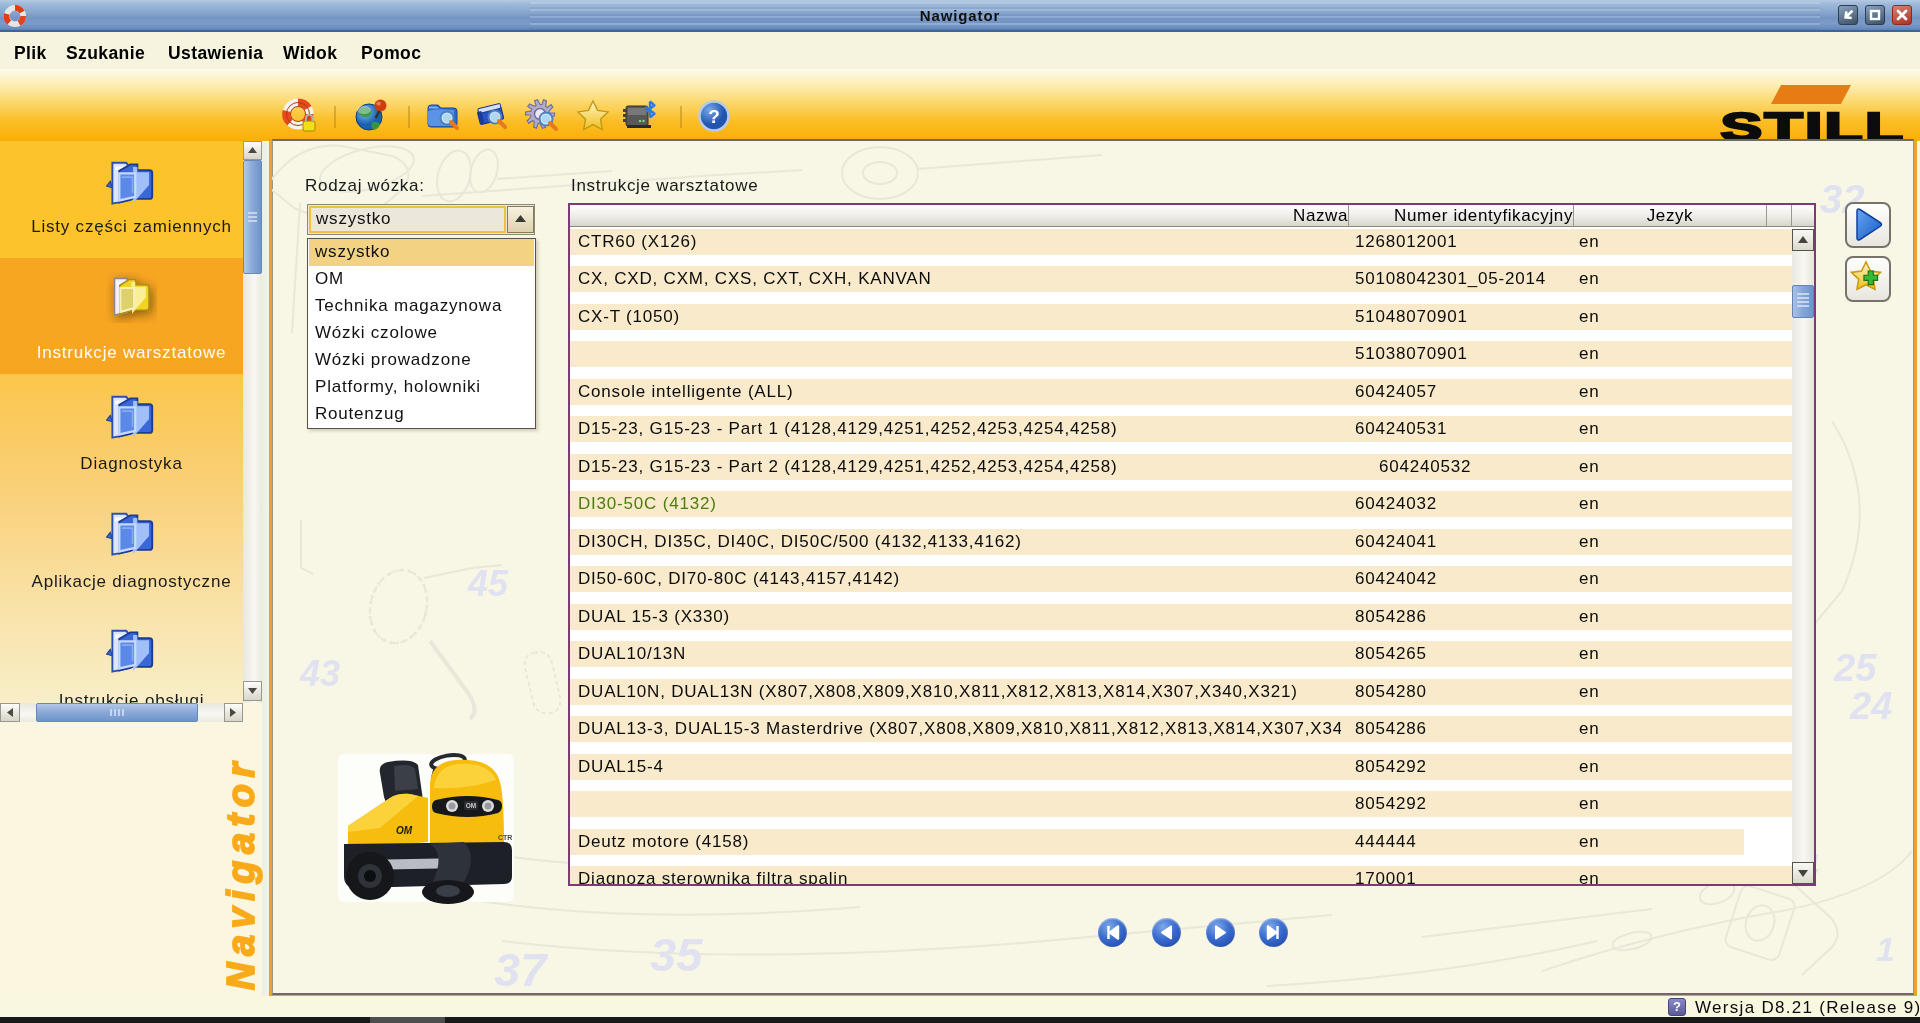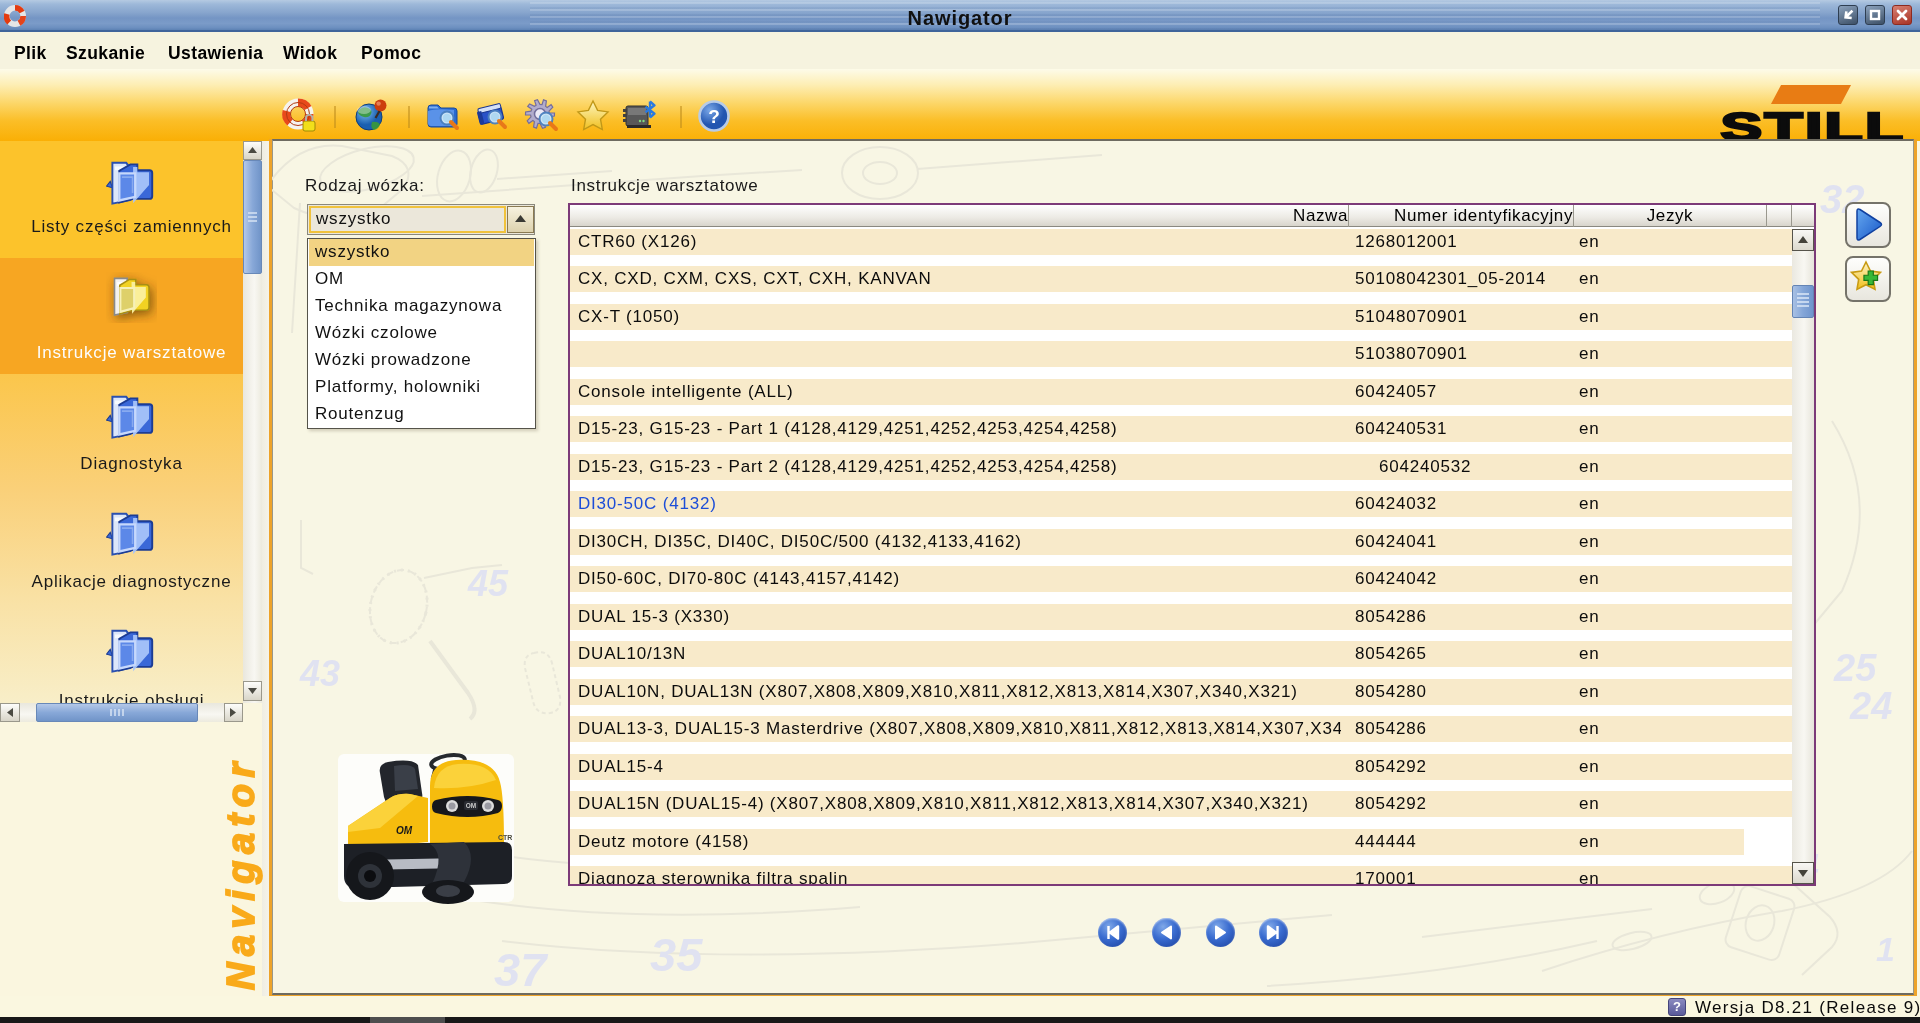--- a/index.html
+++ b/index.html
@@ -14,21 +14,21 @@
 <div class="ab" style="left:530px;top:2px;width:1290px;height:28px;opacity:0.35;
  background:repeating-linear-gradient(180deg,rgba(255,255,255,0.5) 0 2px,rgba(255,255,255,0) 2px 5px,rgba(60,90,140,0.25) 5px 7px);"></div>
 <svg class="ab" style="left:4px;top:5px" width="22" height="22" viewBox="0 0 22 22">
  <circle cx="11" cy="11" r="8.2" fill="none" stroke="#e6e6e6" stroke-width="5.6"></circle>
  <g stroke="#e43b10" stroke-width="5.6" fill="none">
   <path d="M11 2.8 A8.2 8.2 0 0 1 18.1 7.0"></path>
   <path d="M19.2 11 A8.2 8.2 0 0 1 15 18.2" opacity="0.95"></path>
   <path d="M5.2 17.5 A8.2 8.2 0 0 1 3.0 9.0"></path>
  </g>
 </svg>
-<div class="tx" style="left:870px;top:7px;width:180px;text-align:center;font-size:20px;font-weight:bold;letter-spacing:0.9px;color:#101010;">Nawigator</div>
+<div class="tx" style="left:870px;top:7px;width:180px;text-align:center;font-size:15px;font-weight:bold;letter-spacing:0.9px;color:#101010;">Nawigator</div>
 
 <div class="ab" style="left:1838px;top:5px;width:20px;height:20px;border-radius:3px;background:linear-gradient(160deg,#8ba2bd 0%,#3c4f66 100%);border:1px solid #2e3e52;box-sizing:border-box;">
     <svg width="18" height="18" viewBox="0 0 18 18" style="position:absolute;left:0;top:0">
       <path d="M12.5 5.5 L7 11 M7.2 6.6 L6.6 11.4 L11.4 11.9" stroke="#fff" stroke-width="2.6" fill="none" stroke-linecap="square"></path>
     </svg>
   </div>
 <div class="ab" style="left:1865px;top:5px;width:20px;height:20px;border-radius:3px;background:linear-gradient(160deg,#8ba2bd 0%,#3c4f66 100%);border:1px solid #2e3e52;box-sizing:border-box;">
     <svg width="18" height="18" viewBox="0 0 18 18" style="position:absolute;left:0;top:0">
       <rect x="5" y="5" width="8" height="8" fill="none" stroke="#fff" stroke-width="2.4"></rect>
     </svg>
@@ -363,21 +363,21 @@
 <div style="position:absolute;left:8px;top:3px;width:763px;overflow:hidden;font-size:17px;letter-spacing:0.8px;color:#0c0c0c;white-space:nowrap;">D15-23, G15-23 - Part 1 (4128,4129,4251,4252,4253,4254,4258)</div>
 <div style="position:absolute;left:785px;top:3px;font-size:17px;letter-spacing:0.8px;color:#0c0c0c;white-space:nowrap;">604240531</div>
 <div style="position:absolute;left:1009px;top:3px;font-size:17px;letter-spacing:0.8px;color:#0c0c0c;">en</div>
 </div>
 <div style="position:absolute;left:0;top:249px;width:1222px;height:26px;background:#f8eaca;">
 <div style="position:absolute;left:8px;top:3px;width:763px;overflow:hidden;font-size:17px;letter-spacing:0.8px;color:#0c0c0c;white-space:nowrap;">D15-23, G15-23 - Part 2 (4128,4129,4251,4252,4253,4254,4258)</div>
 <div style="position:absolute;left:809px;top:3px;font-size:17px;letter-spacing:0.8px;color:#0c0c0c;white-space:nowrap;">604240532</div>
 <div style="position:absolute;left:1009px;top:3px;font-size:17px;letter-spacing:0.8px;color:#0c0c0c;">en</div>
 </div>
 <div style="position:absolute;left:0;top:286px;width:1222px;height:26px;background:#f8eaca;">
-<div style="position:absolute;left:8px;top:3px;width:763px;overflow:hidden;font-size:17px;letter-spacing:0.8px;color:#1d4ed8;white-space:nowrap;">DI30-50C (4132)</div>
+<div style="position:absolute;left:8px;top:3px;width:763px;overflow:hidden;font-size:17px;letter-spacing:0.8px;color:#4d7c0f;white-space:nowrap;">DI30-50C (4132)</div>
 <div style="position:absolute;left:785px;top:3px;font-size:17px;letter-spacing:0.8px;color:#0c0c0c;white-space:nowrap;">60424032</div>
 <div style="position:absolute;left:1009px;top:3px;font-size:17px;letter-spacing:0.8px;color:#0c0c0c;">en</div>
 </div>
 <div style="position:absolute;left:0;top:324px;width:1222px;height:26px;background:#f8eaca;">
 <div style="position:absolute;left:8px;top:3px;width:763px;overflow:hidden;font-size:17px;letter-spacing:0.8px;color:#0c0c0c;white-space:nowrap;">DI30CH, DI35C, DI40C, DI50C/500 (4132,4133,4162)</div>
 <div style="position:absolute;left:785px;top:3px;font-size:17px;letter-spacing:0.8px;color:#0c0c0c;white-space:nowrap;">60424041</div>
 <div style="position:absolute;left:1009px;top:3px;font-size:17px;letter-spacing:0.8px;color:#0c0c0c;">en</div>
 </div>
 <div style="position:absolute;left:0;top:361px;width:1222px;height:26px;background:#f8eaca;">
 <div style="position:absolute;left:8px;top:3px;width:763px;overflow:hidden;font-size:17px;letter-spacing:0.8px;color:#0c0c0c;white-space:nowrap;">DI50-60C, DI70-80C (4143,4157,4142)</div>
@@ -403,21 +403,20 @@
 <div style="position:absolute;left:8px;top:3px;width:763px;overflow:hidden;font-size:17px;letter-spacing:0.8px;color:#0c0c0c;white-space:nowrap;">DUAL13-3, DUAL15-3 Masterdrive (X807,X808,X809,X810,X811,X812,X813,X814,X307,X340,X3</div>
 <div style="position:absolute;left:785px;top:3px;font-size:17px;letter-spacing:0.8px;color:#0c0c0c;white-space:nowrap;">8054286</div>
 <div style="position:absolute;left:1009px;top:3px;font-size:17px;letter-spacing:0.8px;color:#0c0c0c;">en</div>
 </div>
 <div style="position:absolute;left:0;top:549px;width:1222px;height:26px;background:#f8eaca;">
 <div style="position:absolute;left:8px;top:3px;width:763px;overflow:hidden;font-size:17px;letter-spacing:0.8px;color:#0c0c0c;white-space:nowrap;">DUAL15-4</div>
 <div style="position:absolute;left:785px;top:3px;font-size:17px;letter-spacing:0.8px;color:#0c0c0c;white-space:nowrap;">8054292</div>
 <div style="position:absolute;left:1009px;top:3px;font-size:17px;letter-spacing:0.8px;color:#0c0c0c;">en</div>
 </div>
 <div style="position:absolute;left:0;top:586px;width:1222px;height:26px;background:#f8eaca;">
-<div style="position:absolute;left:8px;top:3px;width:763px;overflow:hidden;font-size:17px;letter-spacing:0.8px;color:#0c0c0c;white-space:nowrap;">DUAL15N (DUAL15-4) (X807,X808,X809,X810,X811,X812,X813,X814,X307,X340,X321)</div>
 <div style="position:absolute;left:785px;top:3px;font-size:17px;letter-spacing:0.8px;color:#0c0c0c;white-space:nowrap;">8054292</div>
 <div style="position:absolute;left:1009px;top:3px;font-size:17px;letter-spacing:0.8px;color:#0c0c0c;">en</div>
 </div>
 <div style="position:absolute;left:0;top:624px;width:1174px;height:26px;background:#f8eaca;">
 <div style="position:absolute;left:8px;top:3px;width:763px;overflow:hidden;font-size:17px;letter-spacing:0.8px;color:#0c0c0c;white-space:nowrap;">Deutz motore (4158)</div>
 <div style="position:absolute;left:785px;top:3px;font-size:17px;letter-spacing:0.8px;color:#0c0c0c;white-space:nowrap;">444444</div>
 <div style="position:absolute;left:1009px;top:3px;font-size:17px;letter-spacing:0.8px;color:#0c0c0c;">en</div>
 </div>
 <div style="position:absolute;left:0;top:661px;width:1222px;height:26px;background:#f8eaca;">
 <div style="position:absolute;left:8px;top:3px;width:763px;overflow:hidden;font-size:17px;letter-spacing:0.8px;color:#0c0c0c;white-space:nowrap;">Diagnoza sterownika filtra spalin</div>

